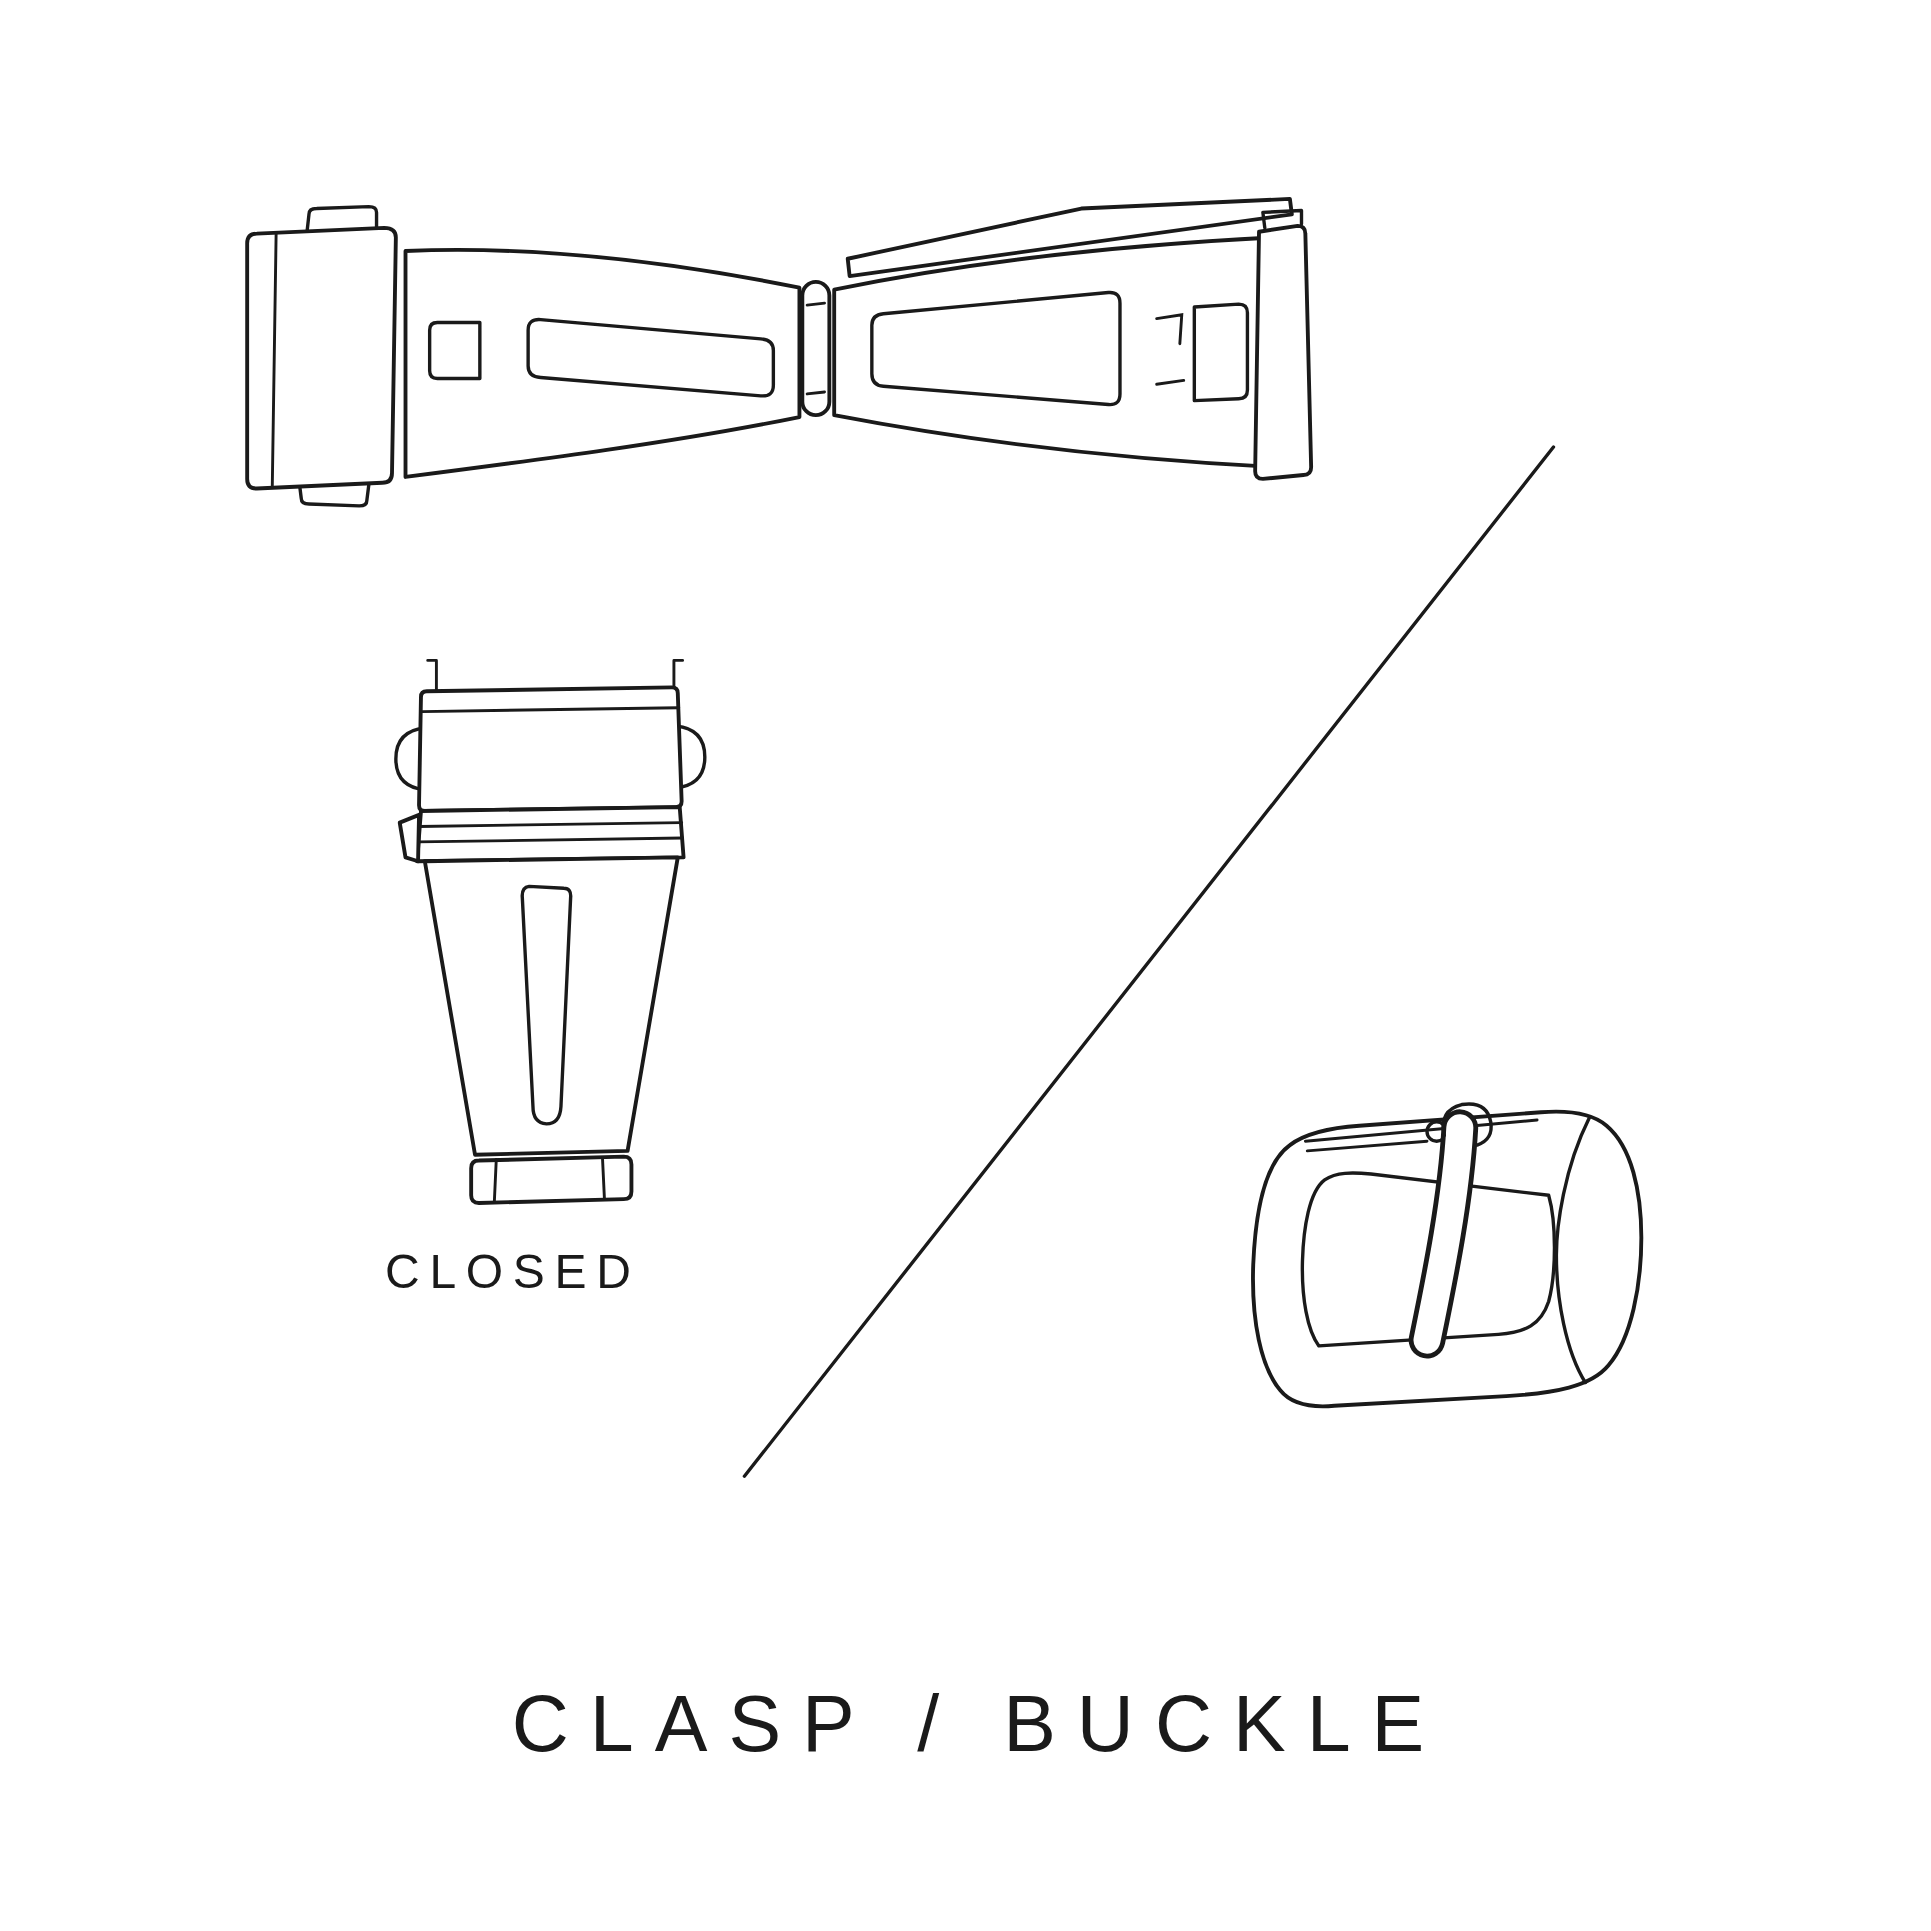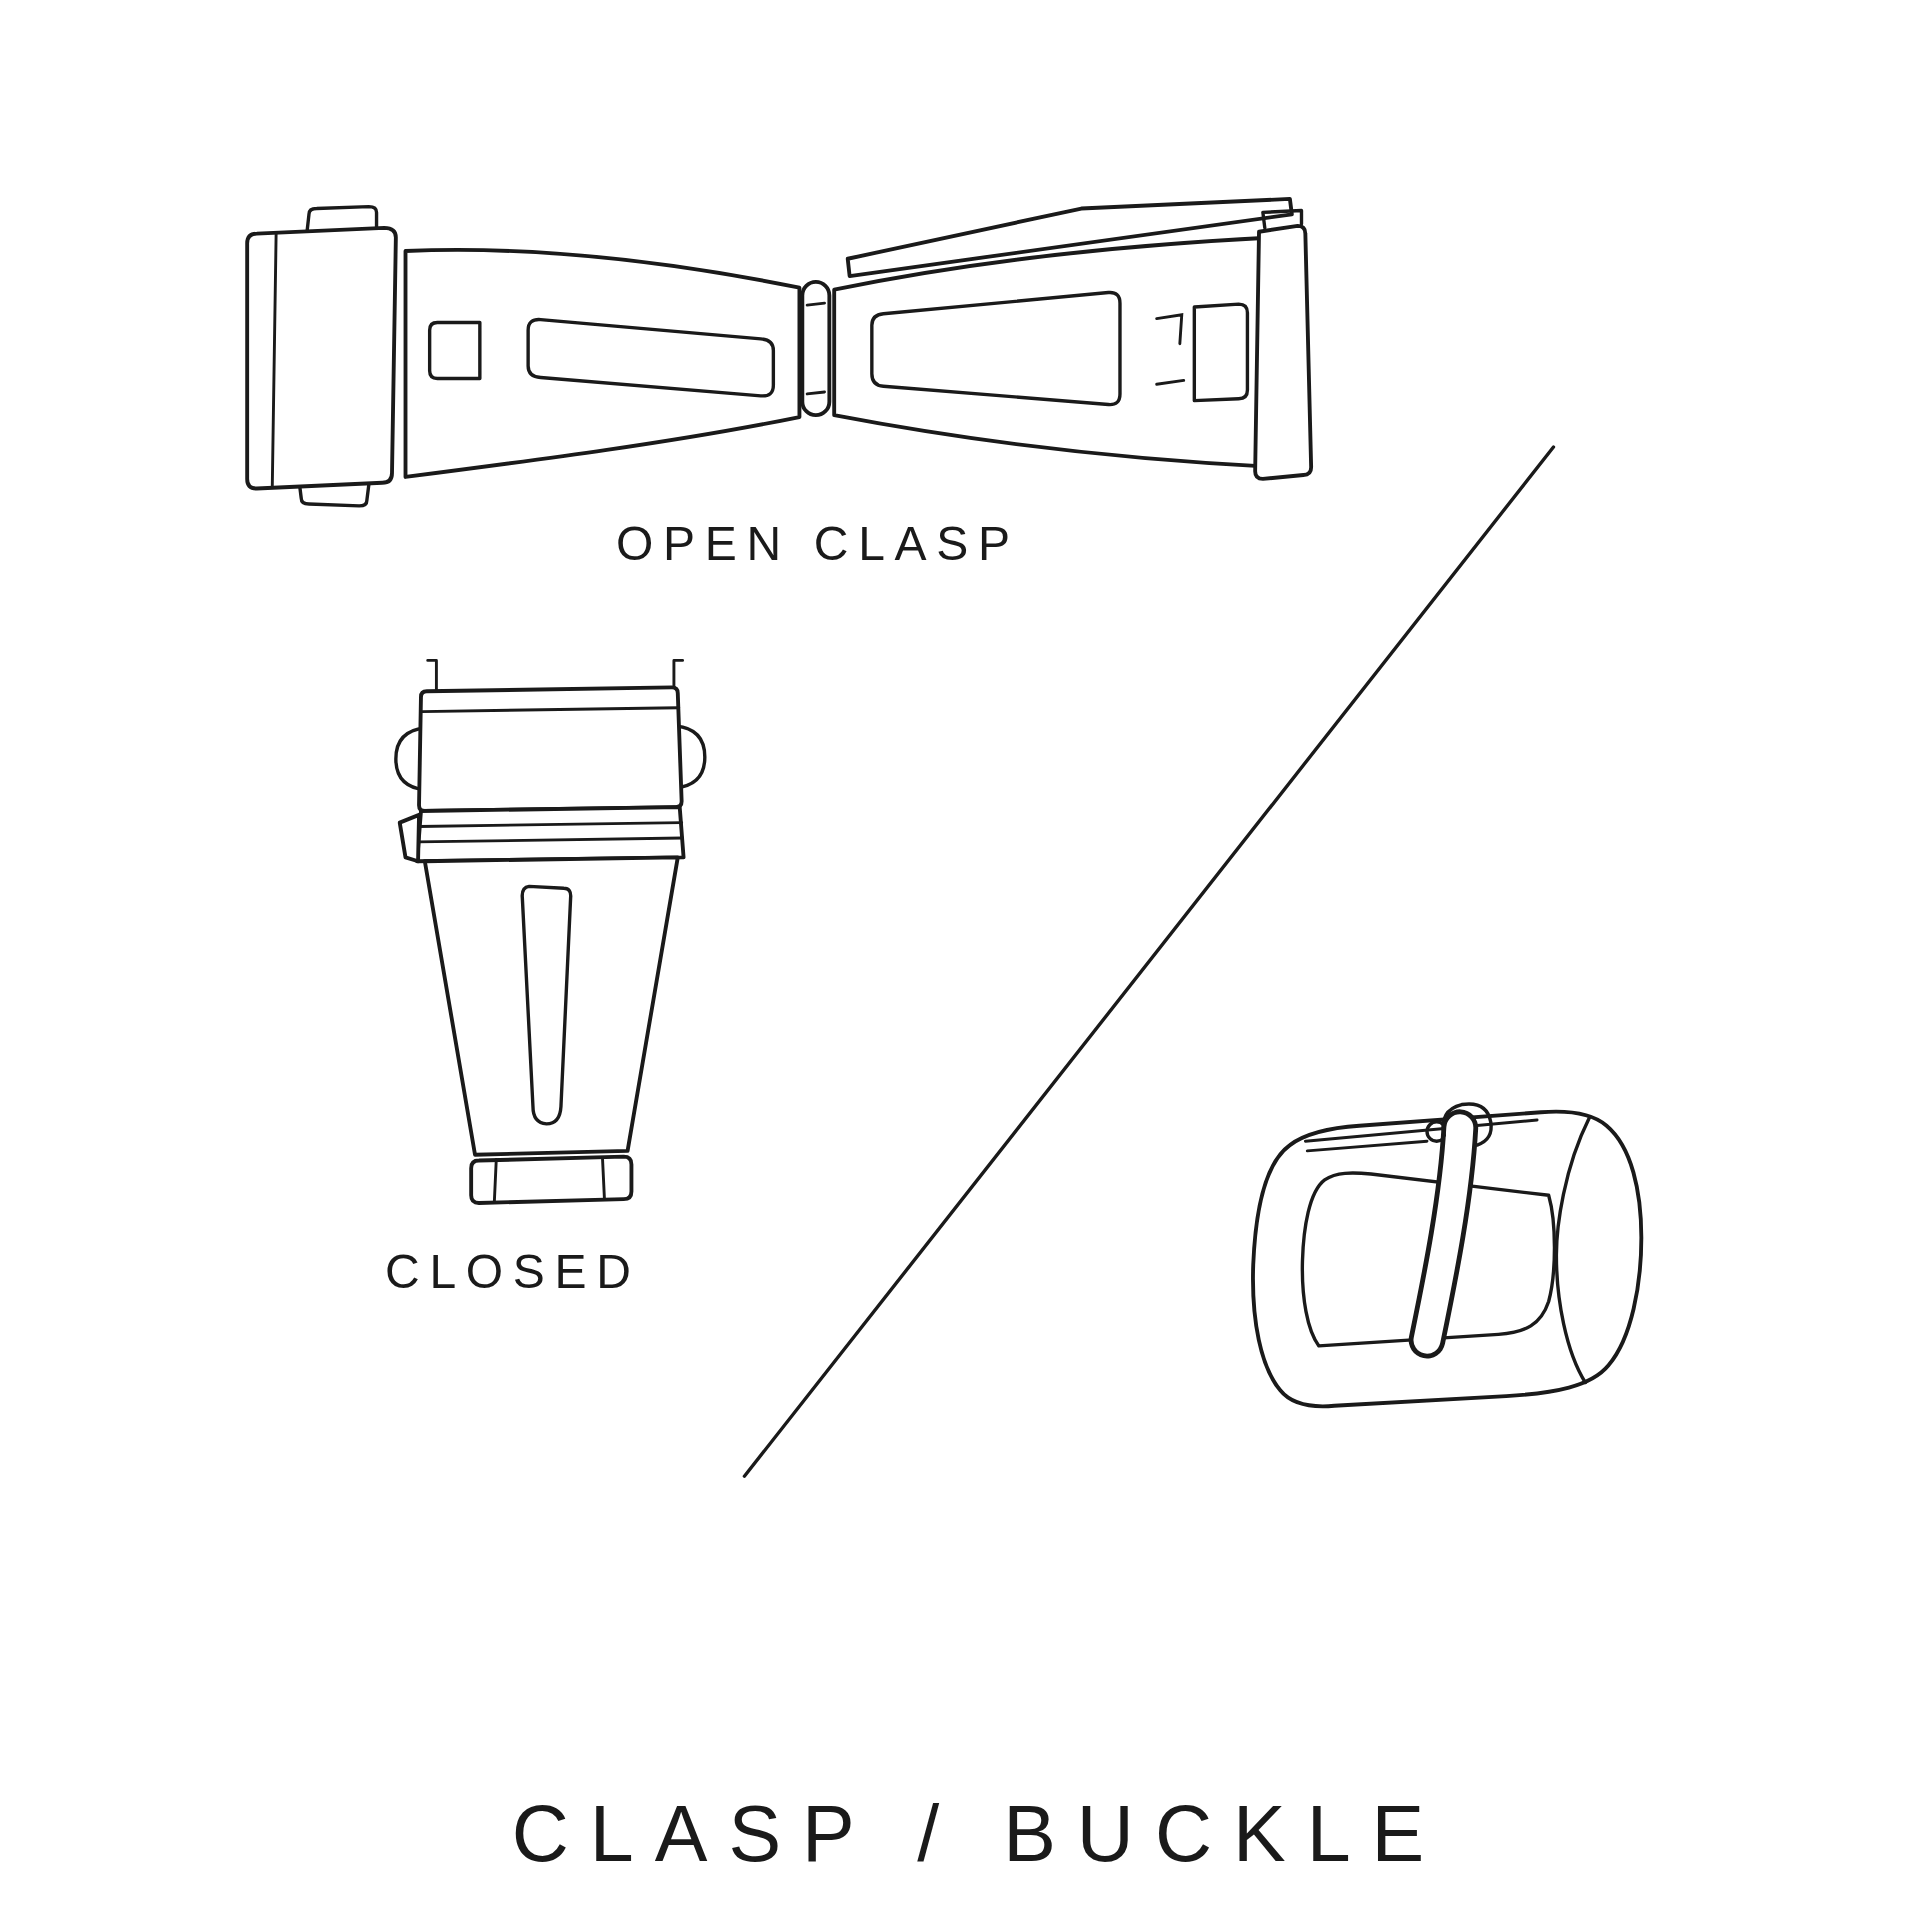--- a/index.html
+++ b/index.html
@@ -130,19 +130,18 @@
 
       <circle class="detail" cx="1488" cy="1172" r="10"></circle>
 
       <path d="M 1512,1168 C 1508,1240 1492,1320 1478,1388" fill="none" stroke="#1a1a1a" stroke-width="38" stroke-linecap="round"></path>
       <path d="M 1512,1168 C 1508,1240 1492,1320 1478,1388" fill="none" stroke="#ffffff" stroke-width="28" stroke-linecap="round"></path>
 
       <path class="detail" d="M 1496,1176 Q 1490,1150 1514,1144 Q 1540,1140 1544,1162 Q 1547,1180 1530,1186"></path>
     </g>
   </svg>
 
-  <div class="caption" style="left:813px; top:516px;">OPEN CLASP</div>
 
   <div class="caption" style="left:508px; top:1244px;">CLOSED</div>
 
-  <div class="big-title" style="left:968px; top:1788px;">CLASP / BUCKLE</div>
+  <div class="big-title" style="left:968px; top:1678px;">CLASP / BUCKLE</div>
 </div>
 
 
 </body></html>

